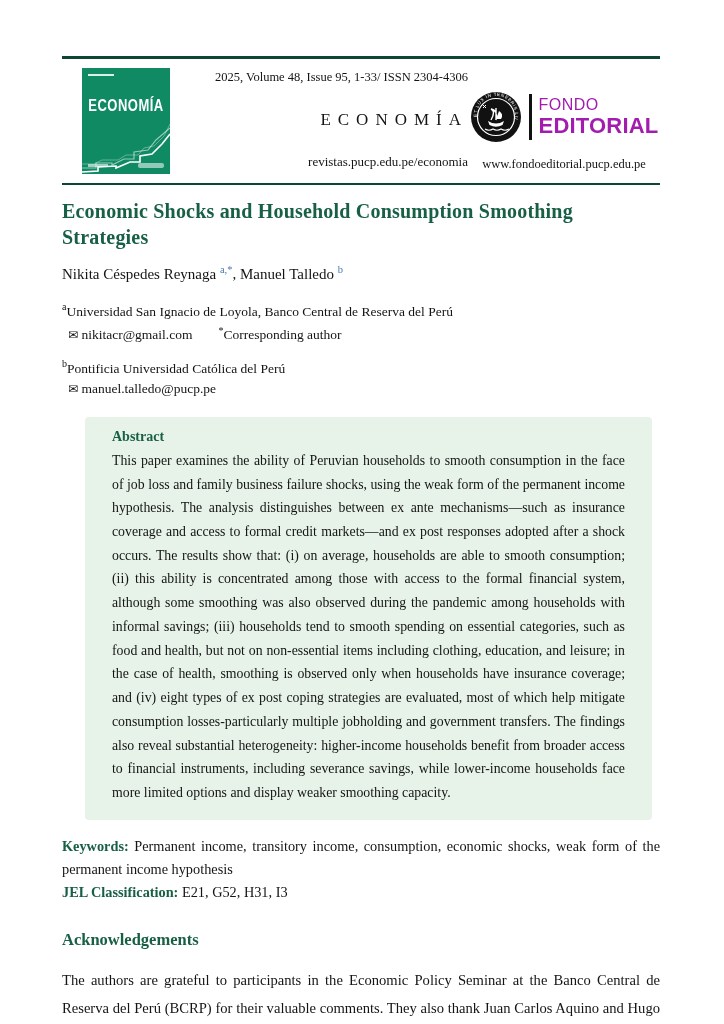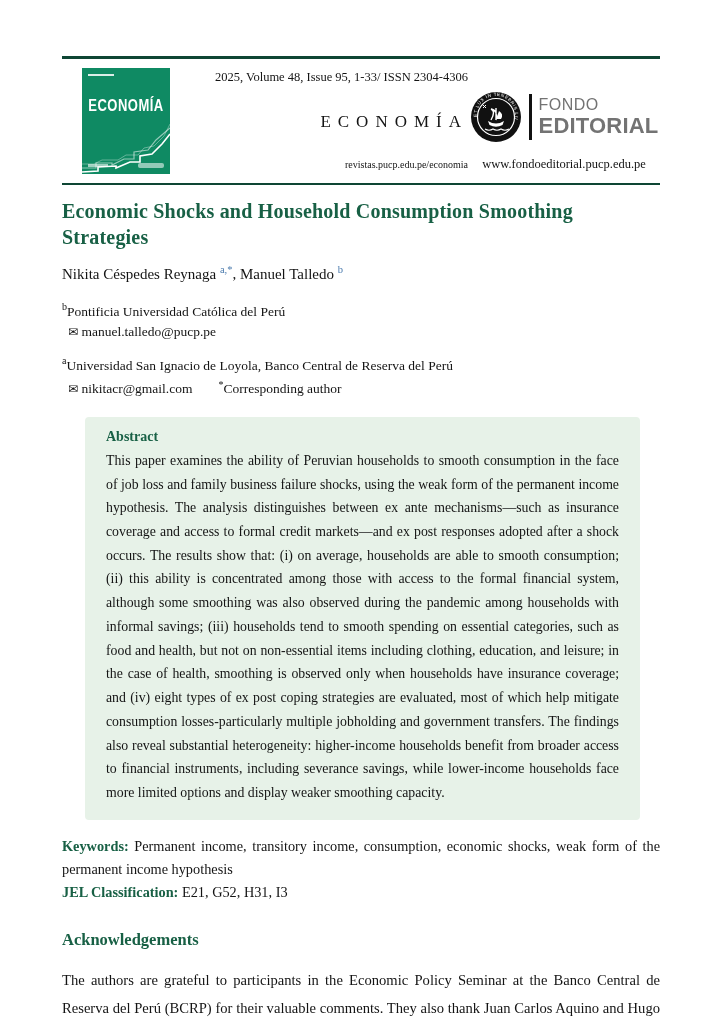--- a/index.html
+++ b/index.html
@@ -15,45 +15,45 @@
   .cover-topline{position:absolute;left:6px;top:6px;width:26px;height:2px;background:rgba(255,255,255,.85);}
   .cover-title{position:absolute;left:0;right:0;top:30px;text-align:center;color:#fff;
                font-family:"Liberation Sans",sans-serif;font-weight:bold;font-size:13px;
                letter-spacing:.5px;transform:scaleY(1.25);}
   .cover svg{position:absolute;left:0;bottom:0;}
   .cover-botline{position:absolute;left:6px;bottom:7px;width:20px;height:3px;background:rgba(255,255,255,.6);}
   .cover-botlogo{position:absolute;right:6px;bottom:6px;width:26px;height:5px;background:rgba(255,255,255,.55);border-radius:2px;}
   .head-center{flex:1;text-align:right;display:flex;flex-direction:column;justify-content:space-between;padding:2px 0 4px;}
   .issue-line{font-size:12.5px;}
   .journal-name{font-size:17px;letter-spacing:7px;font-weight:500;}
-  .journal-url{font-size:10px;}
+  .journal-url{font-size:13px;}
   .head-right{width:192px;flex:none;display:flex;flex-direction:column;align-items:center;justify-content:flex-end;padding-bottom:2px;}
   .pub-logo{display:flex;align-items:center;gap:7px;margin-bottom:14px;}
   .pub-bar{width:3px;height:46px;background:#111;}
-  .pub-text{font-family:"Liberation Sans",sans-serif;color:#737373;text-align:left;line-height:1.05;}
+  .pub-text{font-family:"Liberation Sans",sans-serif;color:#a21caf;text-align:left;line-height:1.05;}
   .pub-text .l1{font-size:16px;letter-spacing:.5px;}
   .pub-text .l2{font-size:22px;font-weight:bold;letter-spacing:.2px;}
   .pub-url{font-size:12.5px;text-align:center;}
 
   
   .title{font-size:20px;font-weight:bold;color:#186045;line-height:1.3;letter-spacing:.2px;}
   .authors{margin-top:14px;font-size:15px;}
   sup.mark{color:#4a7aad;font-size:10.5px;}
   .affil{margin-top:16px;font-size:13.5px;line-height:1.5;}
   .affil-block{margin-bottom:11px;}
   .affil-line sup{font-size:10px;}
   .email-line{margin-left:6px;}
   .env{font-family:"DejaVu Sans",sans-serif;font-size:12px;}
   .corr{margin-left:26px;}
   .corr sup{font-size:10px;}
   a.plain{color:inherit;text-decoration:none;}
 
   
   .abstract-box{margin-top:18px;margin-left:23px;width:513px;background:#e7f2e8;
-                border-radius:4px;padding:12px 21px 15px;}
+                border-radius:4px;padding:12px 27px 15px;}
   .abstract-head{color:#186045;font-weight:bold;font-size:14px;margin-bottom:4px;}
   .abstract-text{font-size:13.8px;line-height:1.72;text-align:justify;}
 
   
   .meta{margin-top:15px;font-size:14.3px;line-height:1.62;text-align:justify;}
   .meta .lbl{color:#186045;font-weight:bold;}
 
   
   .ack-head{margin-top:26px;font-size:16.5px;font-weight:bold;color:#186045;}
   .ack-text{margin-top:16px;font-size:14.6px;line-height:1.92;text-align:justify;}
@@ -114,26 +114,26 @@
     </div>
 
     <div class="rule thin"></div>
 
     <h1 class="title">Economic Shocks and Household Consumption Smoothing Strategies</h1>
 
     <p class="authors"><span>Nikita Céspedes Reynaga</span> <sup class="mark">a,*</sup><span>, </span><span>Manuel Talledo</span> <sup class="mark">b</sup></p>
 
     <div class="affil">
       <div class="affil-block">
+        <div class="affil-line"><sup>a</sup><span>Universidad San Ignacio de Loyola, Banco Central de Reserva del Perú</span></div>
+        <div class="email-line"><span class="env">✉</span>&nbsp;<a class="plain">nikitacr@gmail.com</a><span class="corr"><sup>*</sup><span>Corresponding author</span></span></div>
+      </div>
+      <div class="affil-block">
         <div class="affil-line"><sup>b</sup><span>Pontificia Universidad Católica del Perú</span></div>
         <div class="email-line"><span class="env">✉</span>&nbsp;<a class="plain">manuel.talledo@pucp.pe</a></div>
-      </div>
-      <div class="affil-block">
-        <div class="affil-line"><sup>a</sup><span>Universidad San Ignacio de Loyola, Banco Central de Reserva del Perú</span></div>
-        <div class="email-line"><span class="env">✉</span>&nbsp;<a class="plain">nikitacr@gmail.com</a><span class="corr"><sup>*</sup><span>Corresponding author</span></span></div>
       </div>
     </div>
 
     <div class="abstract-box">
       <div class="abstract-head">Abstract</div>
       <div class="abstract-text">This paper examines the ability of Peruvian households to smooth consumption in the face of job loss and family business failure shocks, using the weak form of the permanent income hypothesis. The analysis distinguishes between ex ante mechanisms—such as insurance coverage and access to formal credit markets—and ex post responses adopted after a shock occurs. The results show that: (i) on average, households are able to smooth consumption; (ii) this ability is concentrated among those with access to the formal financial system, although some smoothing was also observed during the pandemic among households with informal savings; (iii) households tend to smooth spending on essential categories, such as food and health, but not on non-essential items including clothing, education, and leisure; in the case of health, smoothing is observed only when households have insurance coverage; and (iv) eight types of ex post coping strategies are evaluated, most of which help mitigate consumption losses-particularly multiple jobholding and government transfers. The findings also reveal substantial heterogeneity: higher-income households benefit from broader access to financial instruments, including severance savings, while lower-income households face more limited options and display weaker smoothing capacity.</div>
     </div>
 
     <div class="meta">
       <div><span class="lbl">Keywords:</span><span> Permanent income, transitory income, consumption, economic shocks, weak form of the permanent income hypothesis</span></div>

